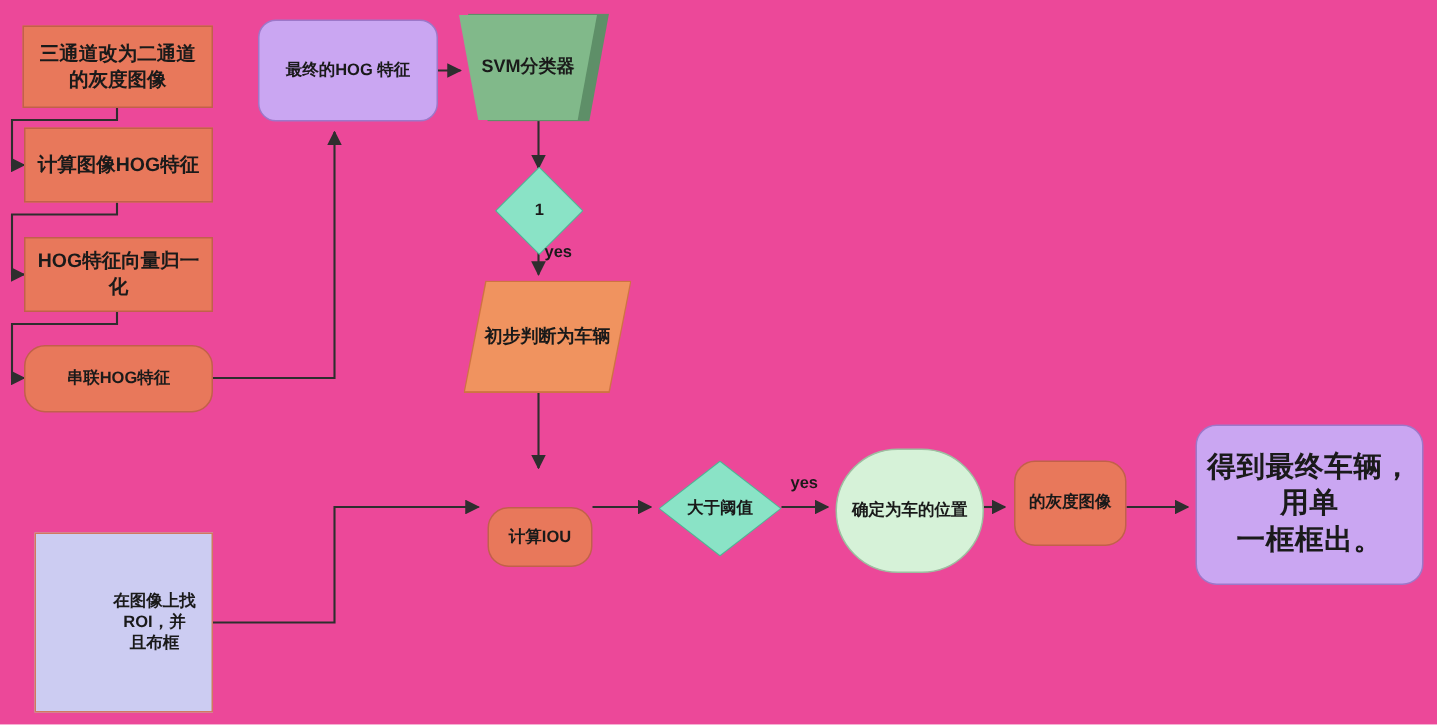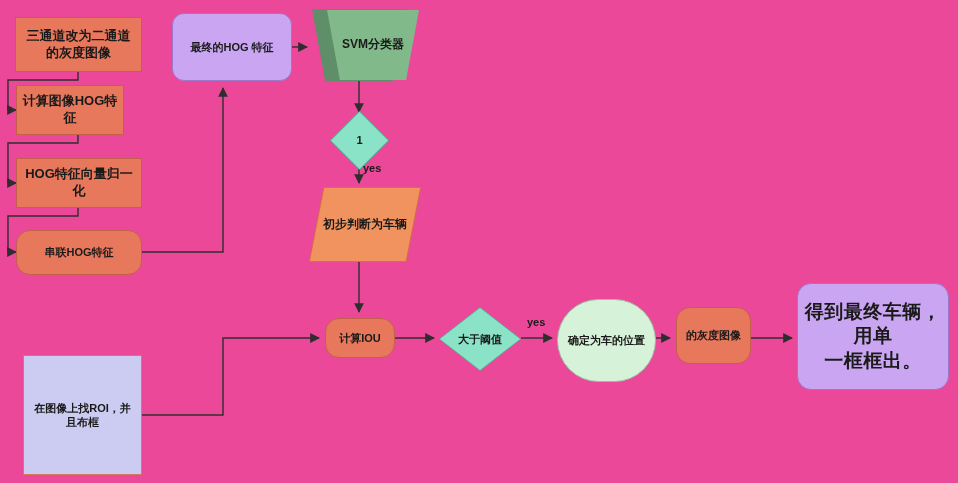--- a/index.html
+++ b/index.html
@@ -48,20 +48,21 @@
     font-size: 13px;
     font-weight: 700;
   }
   .rect-salmon.small { font-size: 11px; font-weight: 700; border-radius: 14px; }
 
   .rect-lavender-salmonborder {
     background: #ccccf2;
     border: 1px solid #d07a5e;
     font-size: 11px;
     font-weight: 700;
+    padding-left: 41px;
   }
 
   .round-purple {
     background: #caa6f2;
     border: 1px solid #9d77c9;
     border-radius: 12px;
     font-size: 11px;
     font-weight: 700;
   }
   .round-purple.final {
@@ -164,56 +165,56 @@
 
       <path d="M 751 338 L 792 338"></path>
     </g>
   </svg>
 
   <div class="node rect-salmon" style="left:15px; top:17px; width:127px; height:55px;">
     <span class="lbl">三通道改为二通道
 的灰度图像</span>
   </div>
 
-  <div class="node rect-salmon" style="left:16px; top:85px; width:108px; height:50px;">
+  <div class="node rect-salmon" style="left:16px; top:85px; width:126px; height:50px;">
     <span class="lbl">计算图像HOG特征</span>
   </div>
 
   <div class="node rect-salmon" style="left:16px; top:158px; width:126px; height:50px;">
     <span class="lbl">HOG特征向量归一
 化</span>
   </div>
 
   <div class="node rect-salmon small" style="left:16px; top:230px; width:126px; height:45px;">
     <span class="lbl">串联HOG特征</span>
   </div>
 
   <div class="node round-purple" style="left:172px; top:13px; width:120px; height:68px;">
     <span class="lbl">最终的HOG 特征</span>
   </div>
 
   <div class="trapezoid-border" style="left:312px; top:9px; width:94px; height:72px;"></div>
-  <div class="node trapezoid" style="left:327px; top:10px; width:92px; height:70px;">
+  <div class="node trapezoid" style="left:306px; top:10px; width:92px; height:70px;">
     <span class="lbl">SVM分类器</span>
   </div>
 
   <div class="diamond-border" style="left:330px; top:111px; width:59px; height:59px;"></div>
   <div class="node diamond" style="left:331px; top:112px; width:57px; height:57px;">
     <span class="lbl">1</span>
   </div>
   <div class="edge-label" style="left:363px; top:162px;">
     <span>yes</span>
   </div>
 
   <div class="parallelogram-border" style="left:309px; top:187px; width:112px; height:75px;"></div>
   <div class="node parallelogram" style="left:310px; top:188px; width:110px; height:73px;">
     <span class="lbl">初步判断为车辆</span>
   </div>
 
-  <div class="node rect-salmon small" style="left:325px; top:318px; width:70px; height:40px;">
+  <div class="node rect-salmon small" style="left:325px; top:338px; width:70px; height:40px;">
     <span class="lbl">计算IOU</span>
   </div>
 
   <div class="diamond-border" style="left:439px; top:307px; width:82px; height:64px;"></div>
   <div class="node diamond" style="left:440px; top:308px; width:80px; height:62px;">
     <span class="lbl">大于阈值</span>
   </div>
   <div class="edge-label" style="left:527px; top:316px;">
     <span>yes</span>
   </div>

